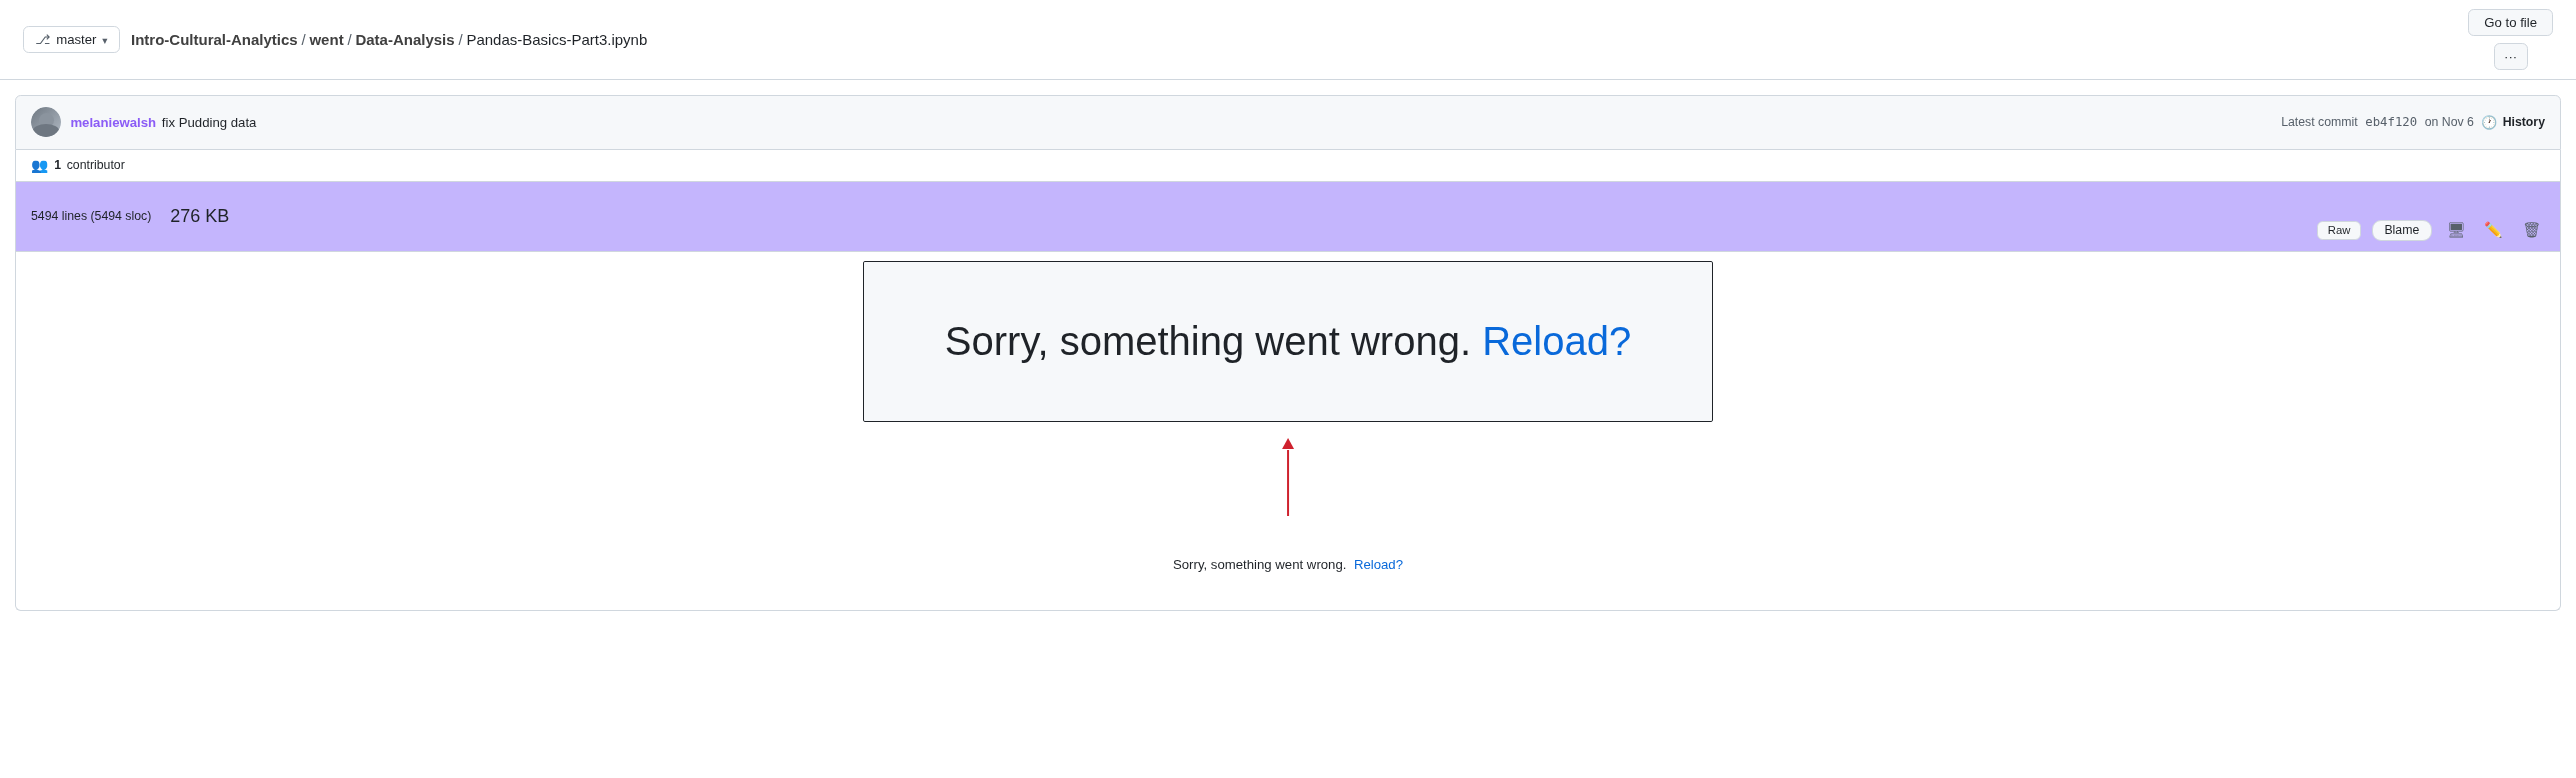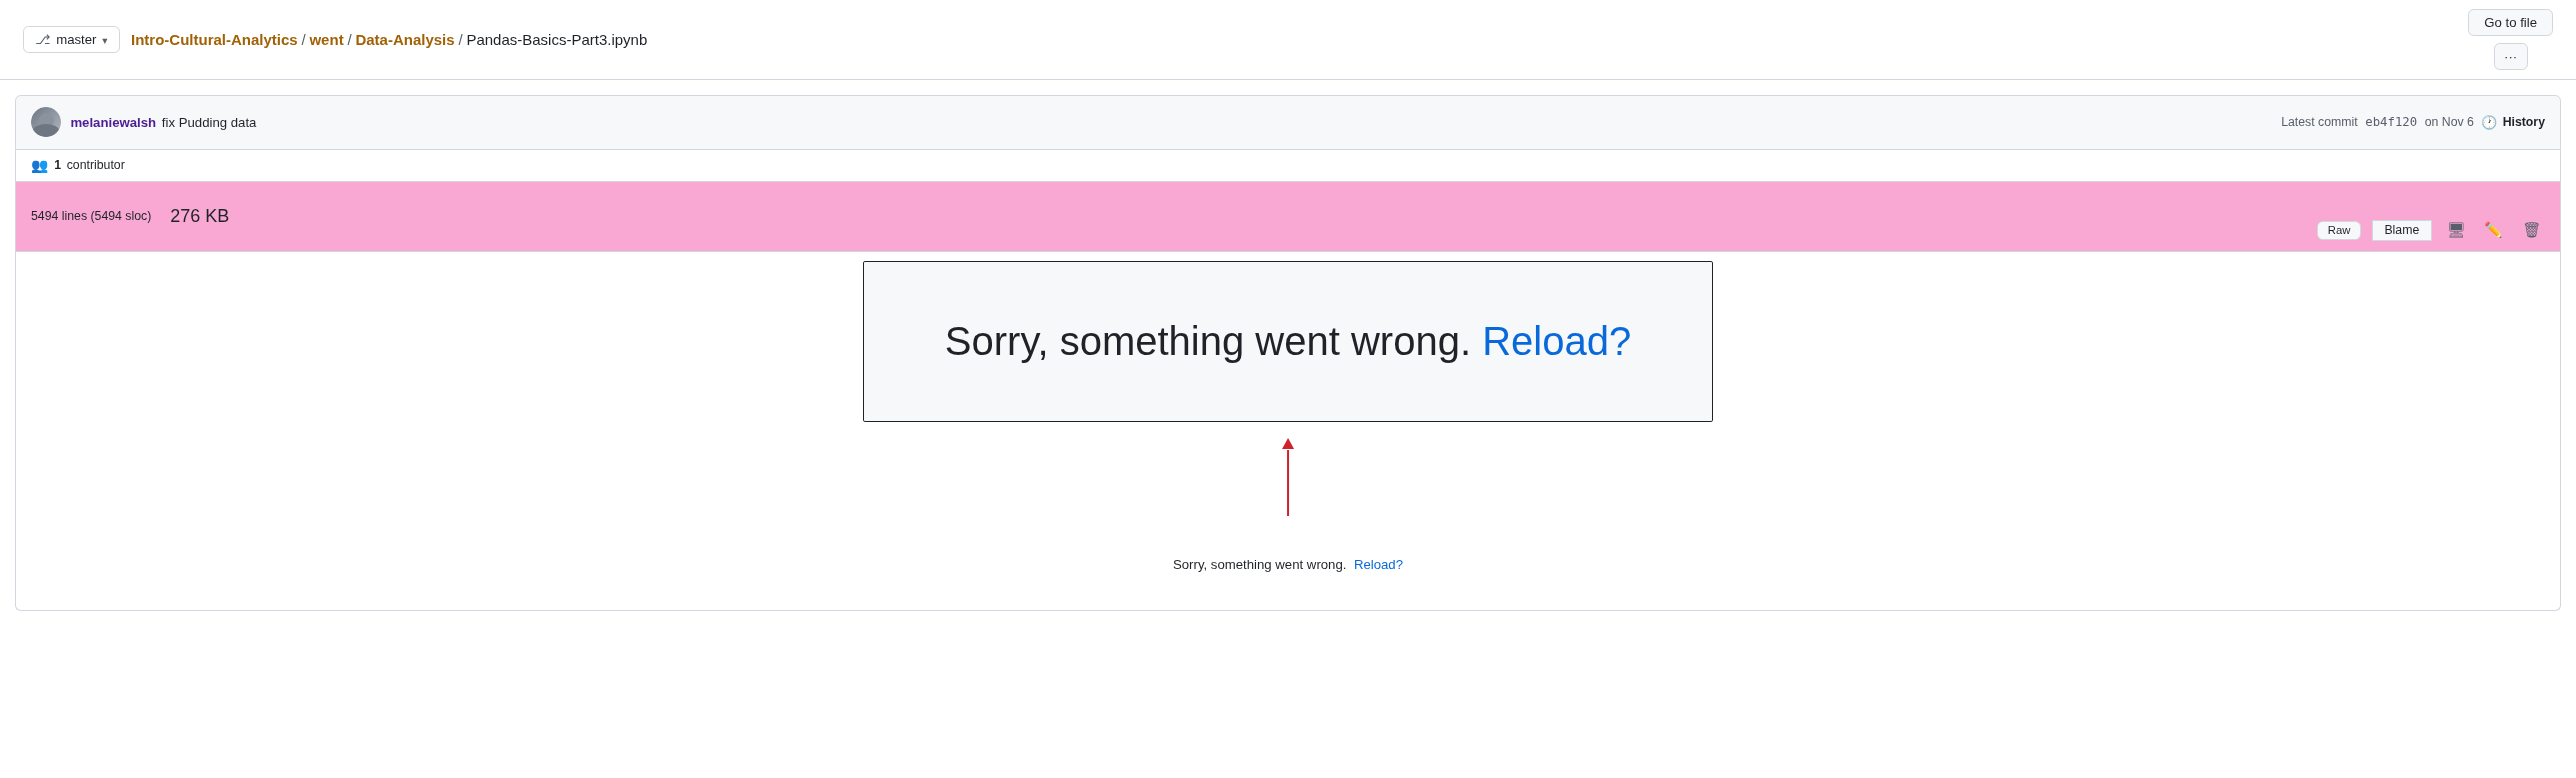--- a/index.html
+++ b/index.html
@@ -46,21 +46,21 @@
 
     .breadcrumb {
       display: flex;
       align-items: center;
       gap: 3.8px;
       font-size: 15px;
       flex: 1;
     }
 
     .breadcrumb a {
-      color: #a16207;
+      color: #404040;
       text-decoration: none;
       font-weight: 600;
     }
 
     .breadcrumb-sep {
       color: #57606a;
       font-weight: 400;
     }
 
     .breadcrumb-current {
@@ -149,21 +149,21 @@
 
     .commit-info {
       flex: 1;
       display: flex;
       align-items: center;
       gap: 5.7px;
     }
 
     .commit-author {
       font-weight: 600;
-      color: #4c1d95;
+      color: #8b5cf6;
     }
 
     .commit-message {
       color: #1f2328;
       font-size: 13.2px;
     }
 
     .commit-meta {
       display: flex;
       align-items: center;
@@ -218,21 +218,21 @@
       color: #57606a;
       font-size: 14px;
     }
 
     .file-stats-bar {
       display: flex;
       align-items: center;
       padding: 7.6px 15px;
       border: 0.9px solid #d0d7de;
       border-top: none;
-      background: #f9a8d4;
+      background: #c4b5fd;
       margin: 0 15px;
       gap: 19px;
     }
 
     .file-lines {
       color: #1f2328;
       font-size: 12.3px;
     }
 
     .file-size {
@@ -243,21 +243,21 @@
     .file-actions {
       margin-left: auto;
       display: flex;
       align-items: center;
       gap: 11.3px;
       margin-top: 28px;
     }
 
     .blame-btn {
       border: 0.9px solid #d0d7de;
-      border-radius: 0;
+      border-radius: 9px;
       padding: 2.8px 11.3px;
       font-size: 12.3px;
       background: #f6f8fa;
       color: #1f2328;
       cursor: pointer;
     }
 
     .icon-btn {
       background: none;
       border: none;

